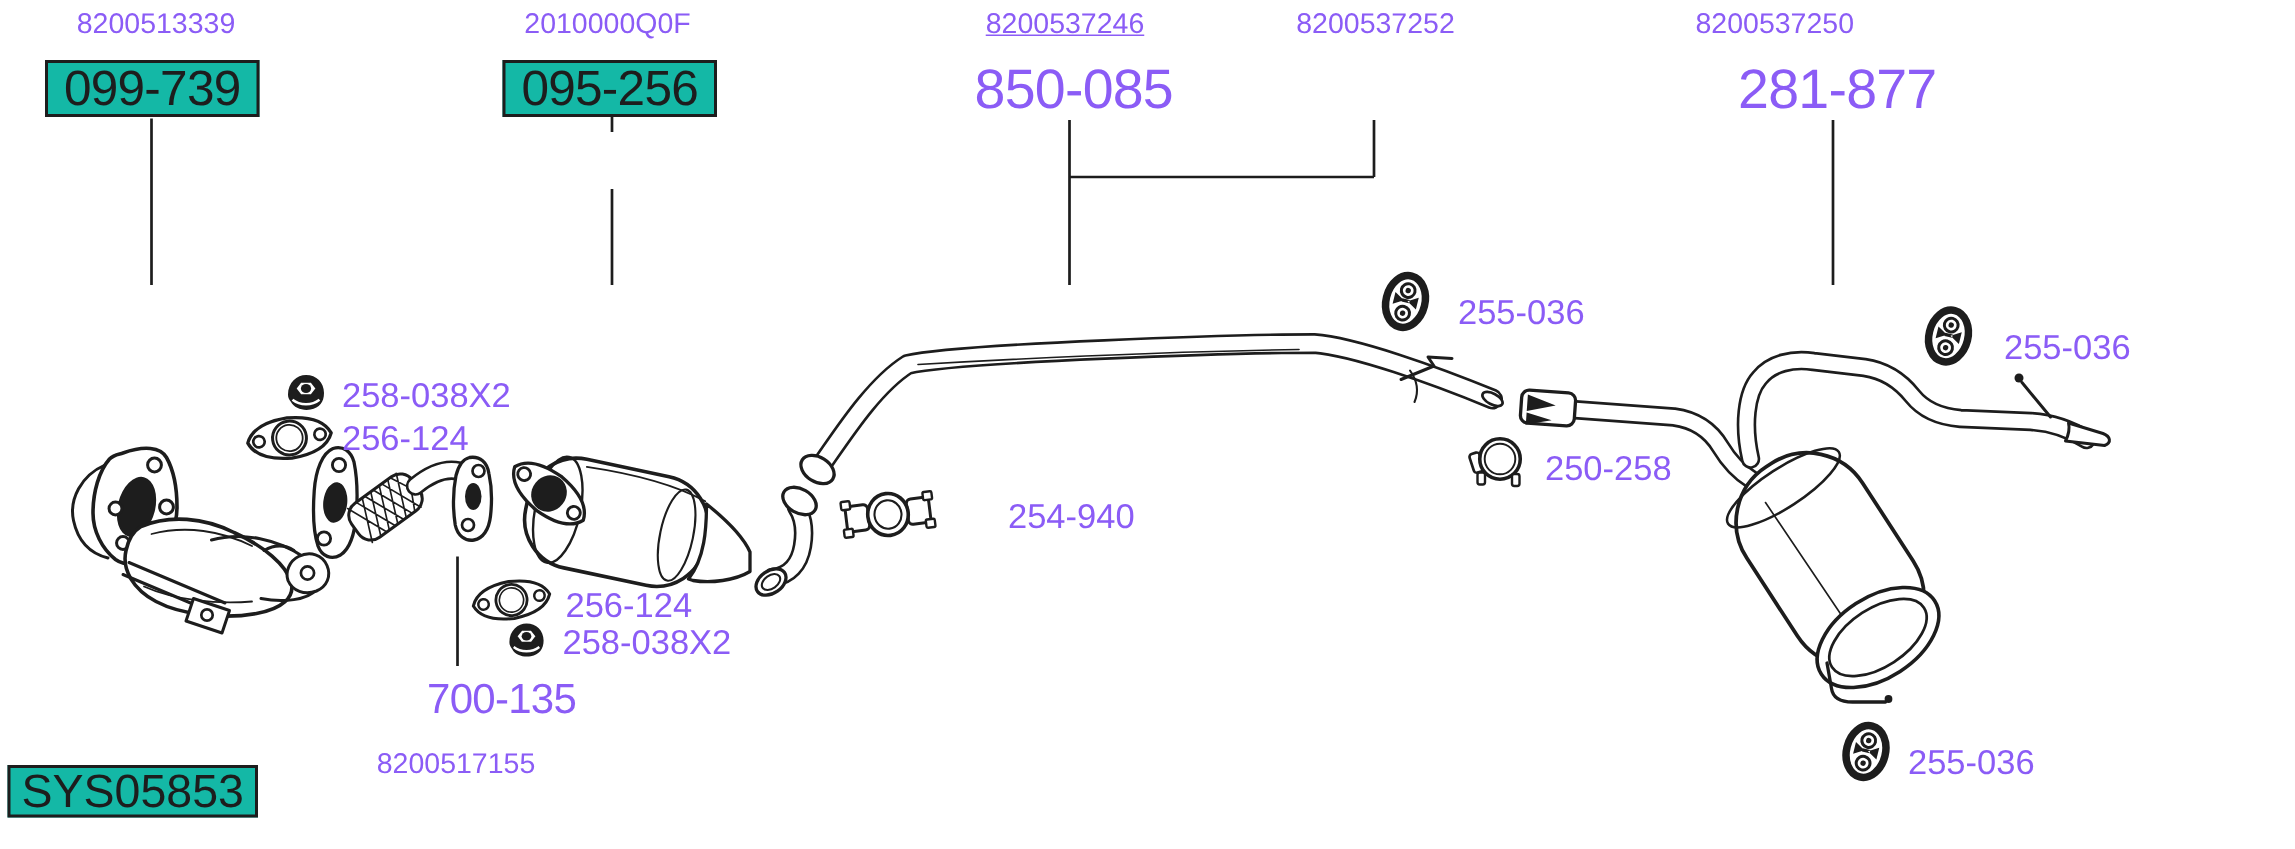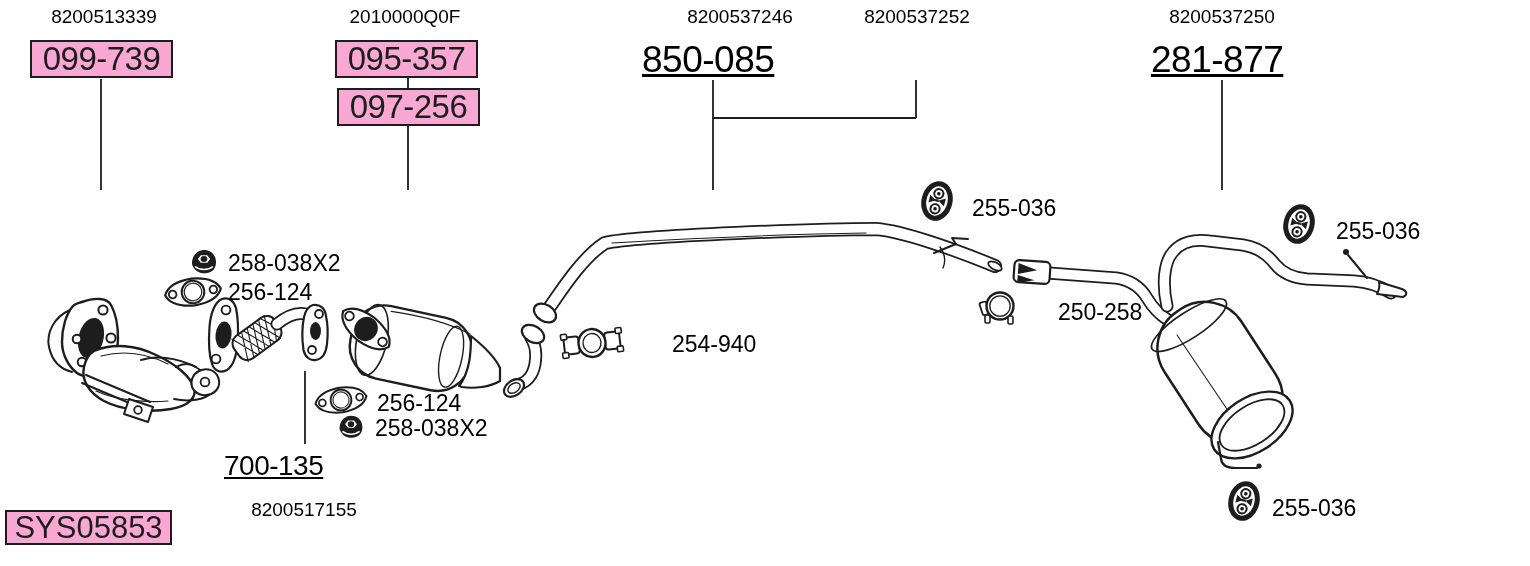--- a/index.html
+++ b/index.html
@@ -1,28 +1,28 @@
 <!DOCTYPE html>
 <html><head>
 <meta charset="utf-8">
 <style>
   html,body { margin:0; padding:0; background:#ffffff; }
   .stage {
     position:relative; width:1530px; height:566px; background:#ffffff;
     font-family:"Liberation Sans", sans-serif; color:#1d1d1d; overflow:hidden;
   }
   .art { position:absolute; left:0; top:0; }
-  .t { position:absolute; color:#000000; white-space:nowrap; }
+  .t { position:absolute; color:#8b5cf6; white-space:nowrap; }
   .ref  { font-size:19px; text-align:center; }
-  .big  { font-size:37px; text-align:left; letter-spacing:-0.5px;text-decoration:underline; }
+  .big  { font-size:37px; text-align:right; letter-spacing:-0.5px; }
   .call { font-size:23px; }
   .pbox {
     position:absolute; box-sizing:border-box; border:2px solid #1d1d1d;
     display:flex; align-items:center; justify-content:center;
-    font-size:33px; letter-spacing:-0.5px; background:#f9a8d4;
+    font-size:33px; letter-spacing:-0.5px; background:#14b8a6;
   }
   
   .ln  { fill:none; stroke:#1d1d1d; stroke-linecap:round; stroke-linejoin:round; }
   .ld  { fill:none; stroke:#1d1d1d; stroke-width:1.8; }
   .fw  { fill:#ffffff; stroke:#1d1d1d; stroke-linejoin:round; }
   .fb  { fill:#1d1d1d; stroke:none; }
   .t-o { fill:none; stroke:#1d1d1d; stroke-linecap:round; stroke-linejoin:round; }
   .t-i { fill:none; stroke:#ffffff; stroke-linecap:round; stroke-linejoin:round; }
 </style>
 </head>
@@ -177,38 +177,37 @@
     <use href="#icoGasket" transform="translate(341 400) rotate(-9) scale(0.92)"></use>
     <use href="#icoNut" transform="translate(351 428) scale(0.95)"></use>
     <use href="#icoHanger" transform="translate(937 201) rotate(14)"></use>
     <use href="#icoClampB" transform="translate(1000 306)"></use>
     <use href="#icoHanger" transform="translate(1299 224) rotate(14)"></use>
     <use href="#icoHanger" transform="translate(1244 501) rotate(14)"></use>
   </svg>
 
   <div class="t ref" style="left:34px;top:6px;width:140px;">8200513339</div>
   <div class="t ref" style="left:335px;top:6px;width:140px;">2010000Q0F</div>
-  <div class="t ref" style="left:670px;top:6px;width:140px;">8200537246</div>
+  <div class="t ref" style="left:640px;top:6px;width:140px;text-decoration:underline;">8200537246</div>
   <div class="t ref" style="left:847px;top:6px;width:140px;">8200537252</div>
-  <div class="t ref" style="left:1152px;top:6px;width:140px;">8200537250</div>
+  <div class="t ref" style="left:1096px;top:6px;width:140px;text-align:right;">8200537250</div>
 
   <div class="pbox" style="left:30px;top:40px;width:143px;height:38px;">099-739</div>
-  <div class="pbox" style="left:335px;top:40px;width:143px;height:38px;">095-357</div>
-  <div class="pbox" style="left:337px;top:88px;width:143px;height:38px;">097-256</div>
+  <div class="pbox" style="left:335px;top:40px;width:143px;height:38px;">095-256</div>
 
   <div class="t big" style="left:642px;top:41px;width:140px;height:37px;line-height:37px;">850-085</div>
   <div class="t big" style="left:1151px;top:41px;width:140px;height:37px;line-height:37px;">281-877</div>
   <div class="t big" style="left:224px;top:446px;width:160px;height:40px;line-height:40px;font-size:28px;">700-135</div>
   <div class="t ref" style="left:234px;top:499px;width:140px;">8200517155</div>
 
   <div class="t call" style="left:228px;top:251px;height:24px;line-height:24px;">258-038X2</div>
   <div class="t call" style="left:228px;top:280px;height:24px;line-height:24px;">256-124</div>
   <div class="t call" style="left:627px;top:332px;height:24px;line-height:24px;margin-left:45px;">254-940</div>
   <div class="t call" style="left:377px;top:391px;height:24px;line-height:24px;">256-124</div>
   <div class="t call" style="left:375px;top:416px;height:24px;line-height:24px;">258-038X2</div>
   <div class="t call" style="left:972px;top:196px;height:24px;line-height:24px;">255-036</div>
-  <div class="t call" style="left:1030px;top:300px;height:24px;line-height:24px;margin-left:28px;">250-258</div>
+  <div class="t call" style="left:1030px;top:300px;height:24px;line-height:24px;">250-258</div>
   <div class="t call" style="left:1336px;top:219px;height:24px;line-height:24px;">255-036</div>
   <div class="t call" style="left:1272px;top:496px;height:24px;line-height:24px;">255-036</div>
 
   <div class="pbox" style="left:5px;top:510px;width:167px;height:35px;font-size:31px;letter-spacing:0;">SYS05853</div>
 
 </div>
 
 </body></html>

